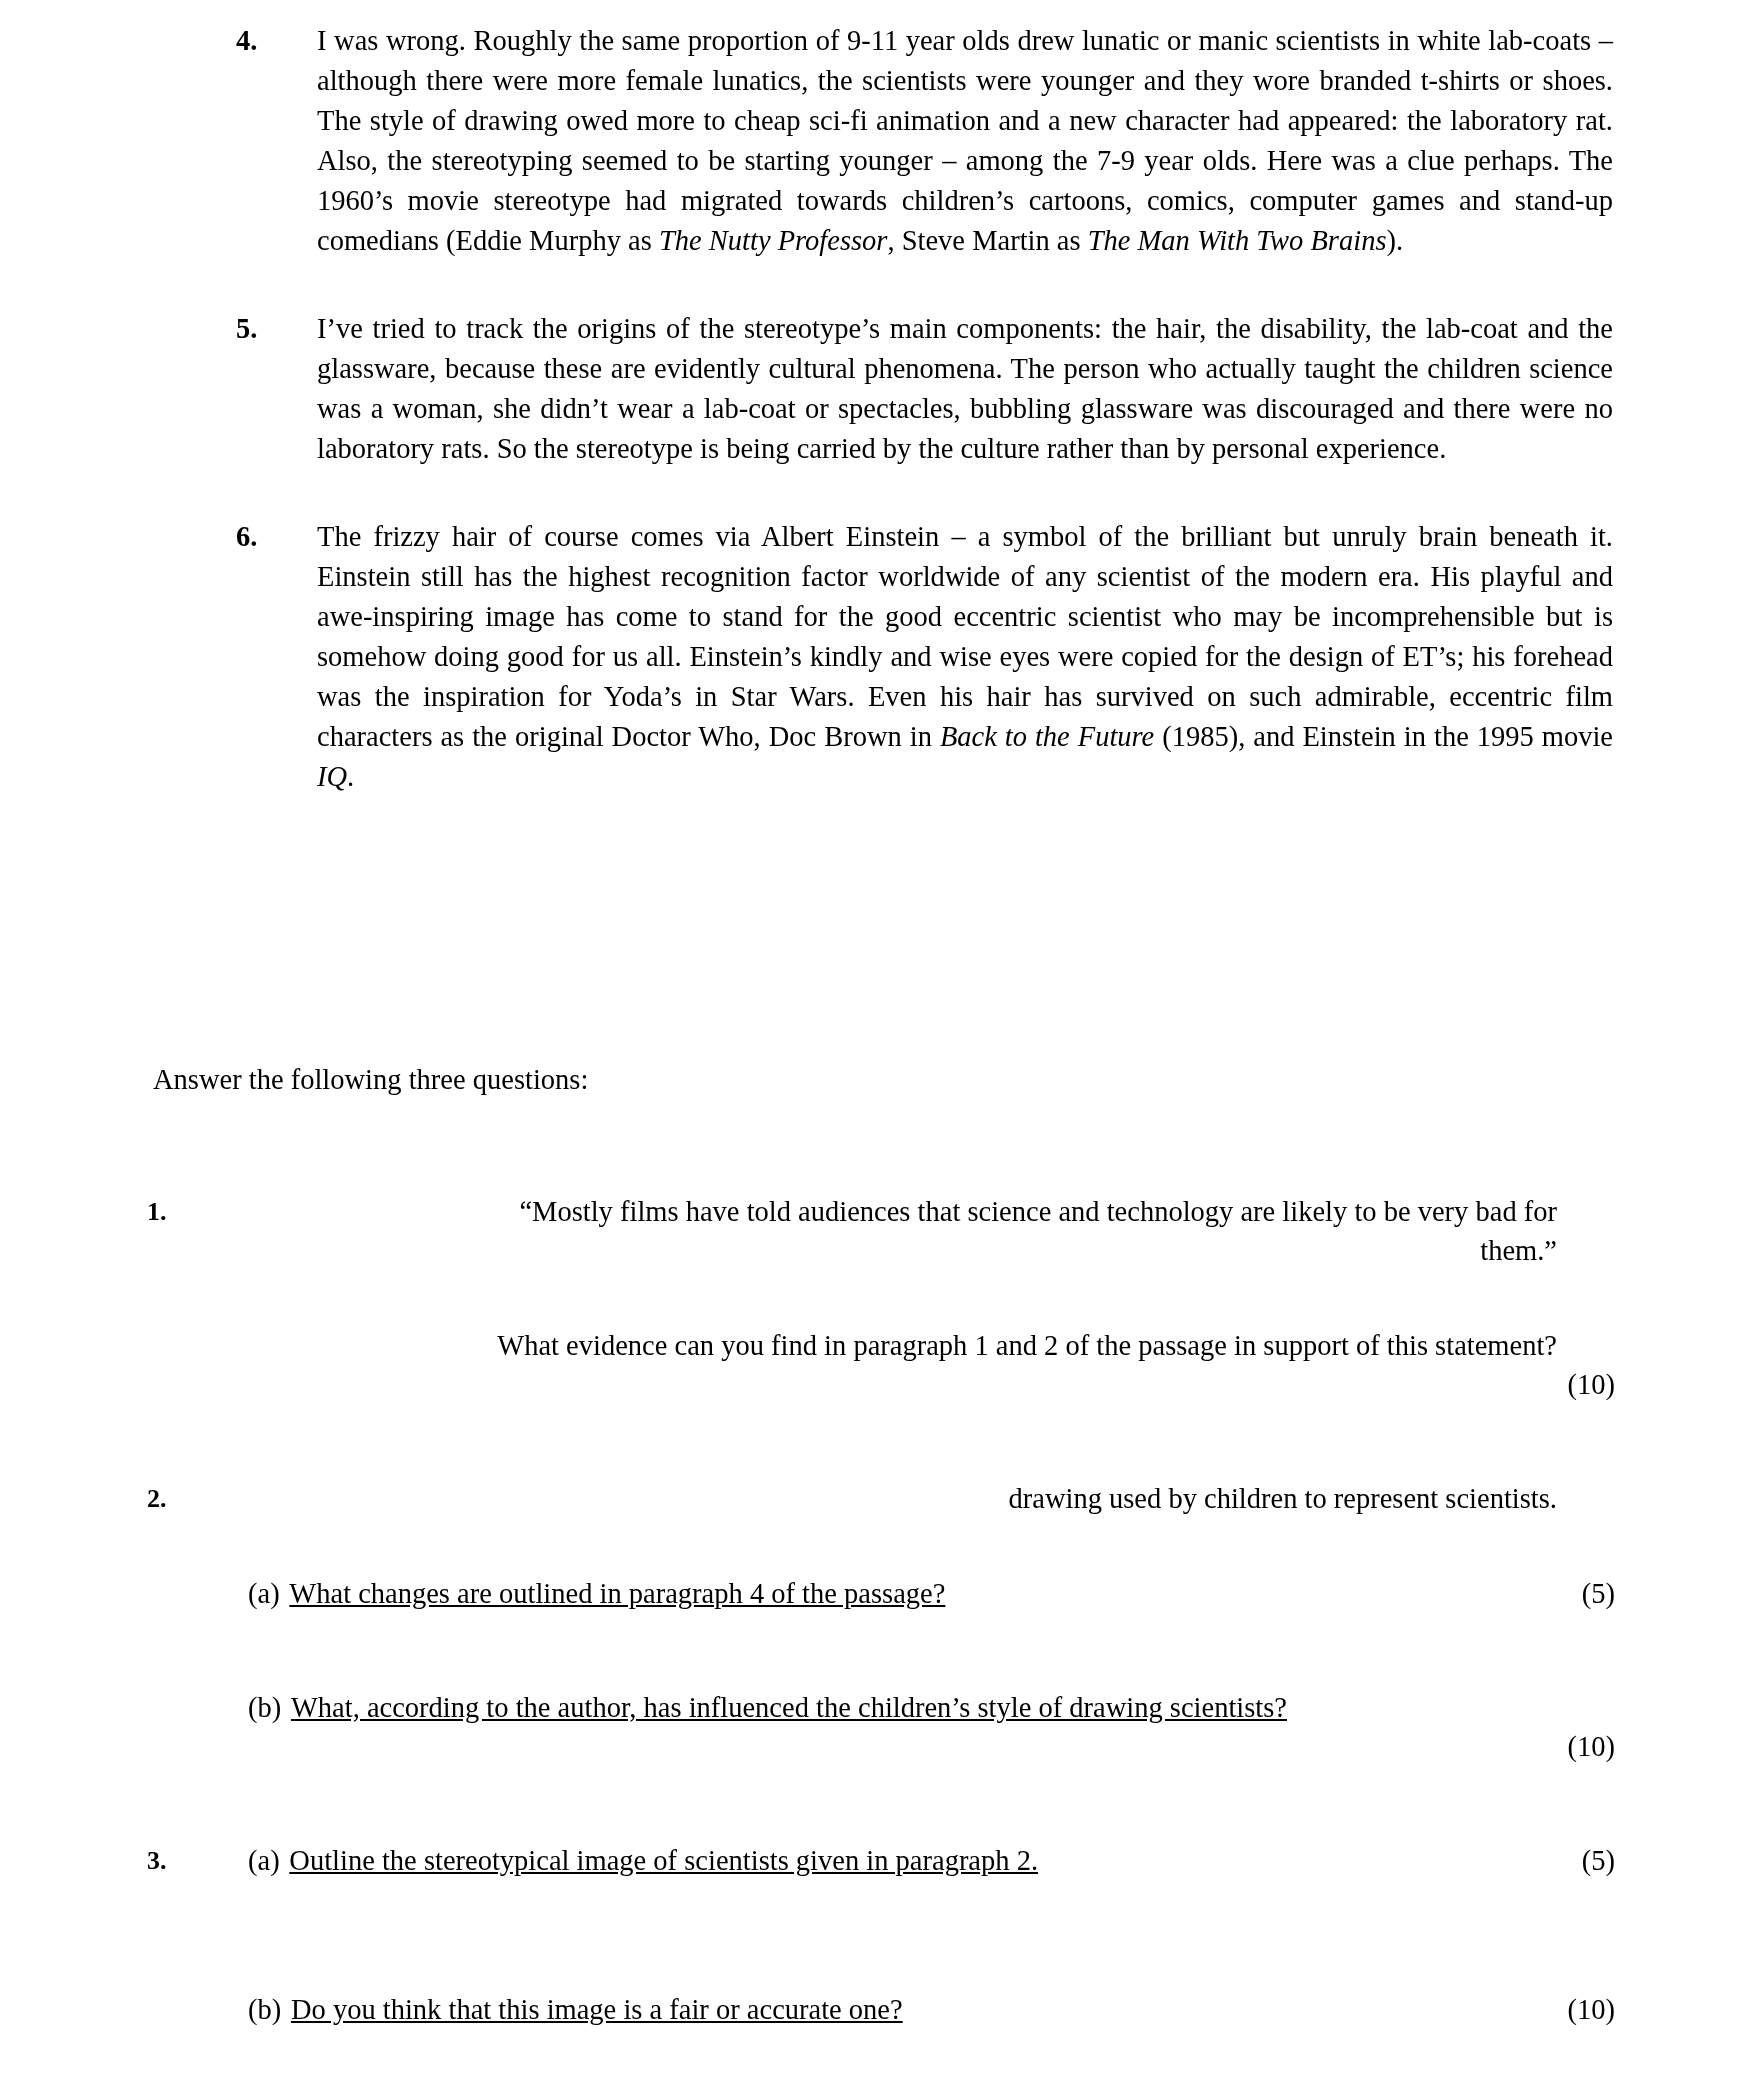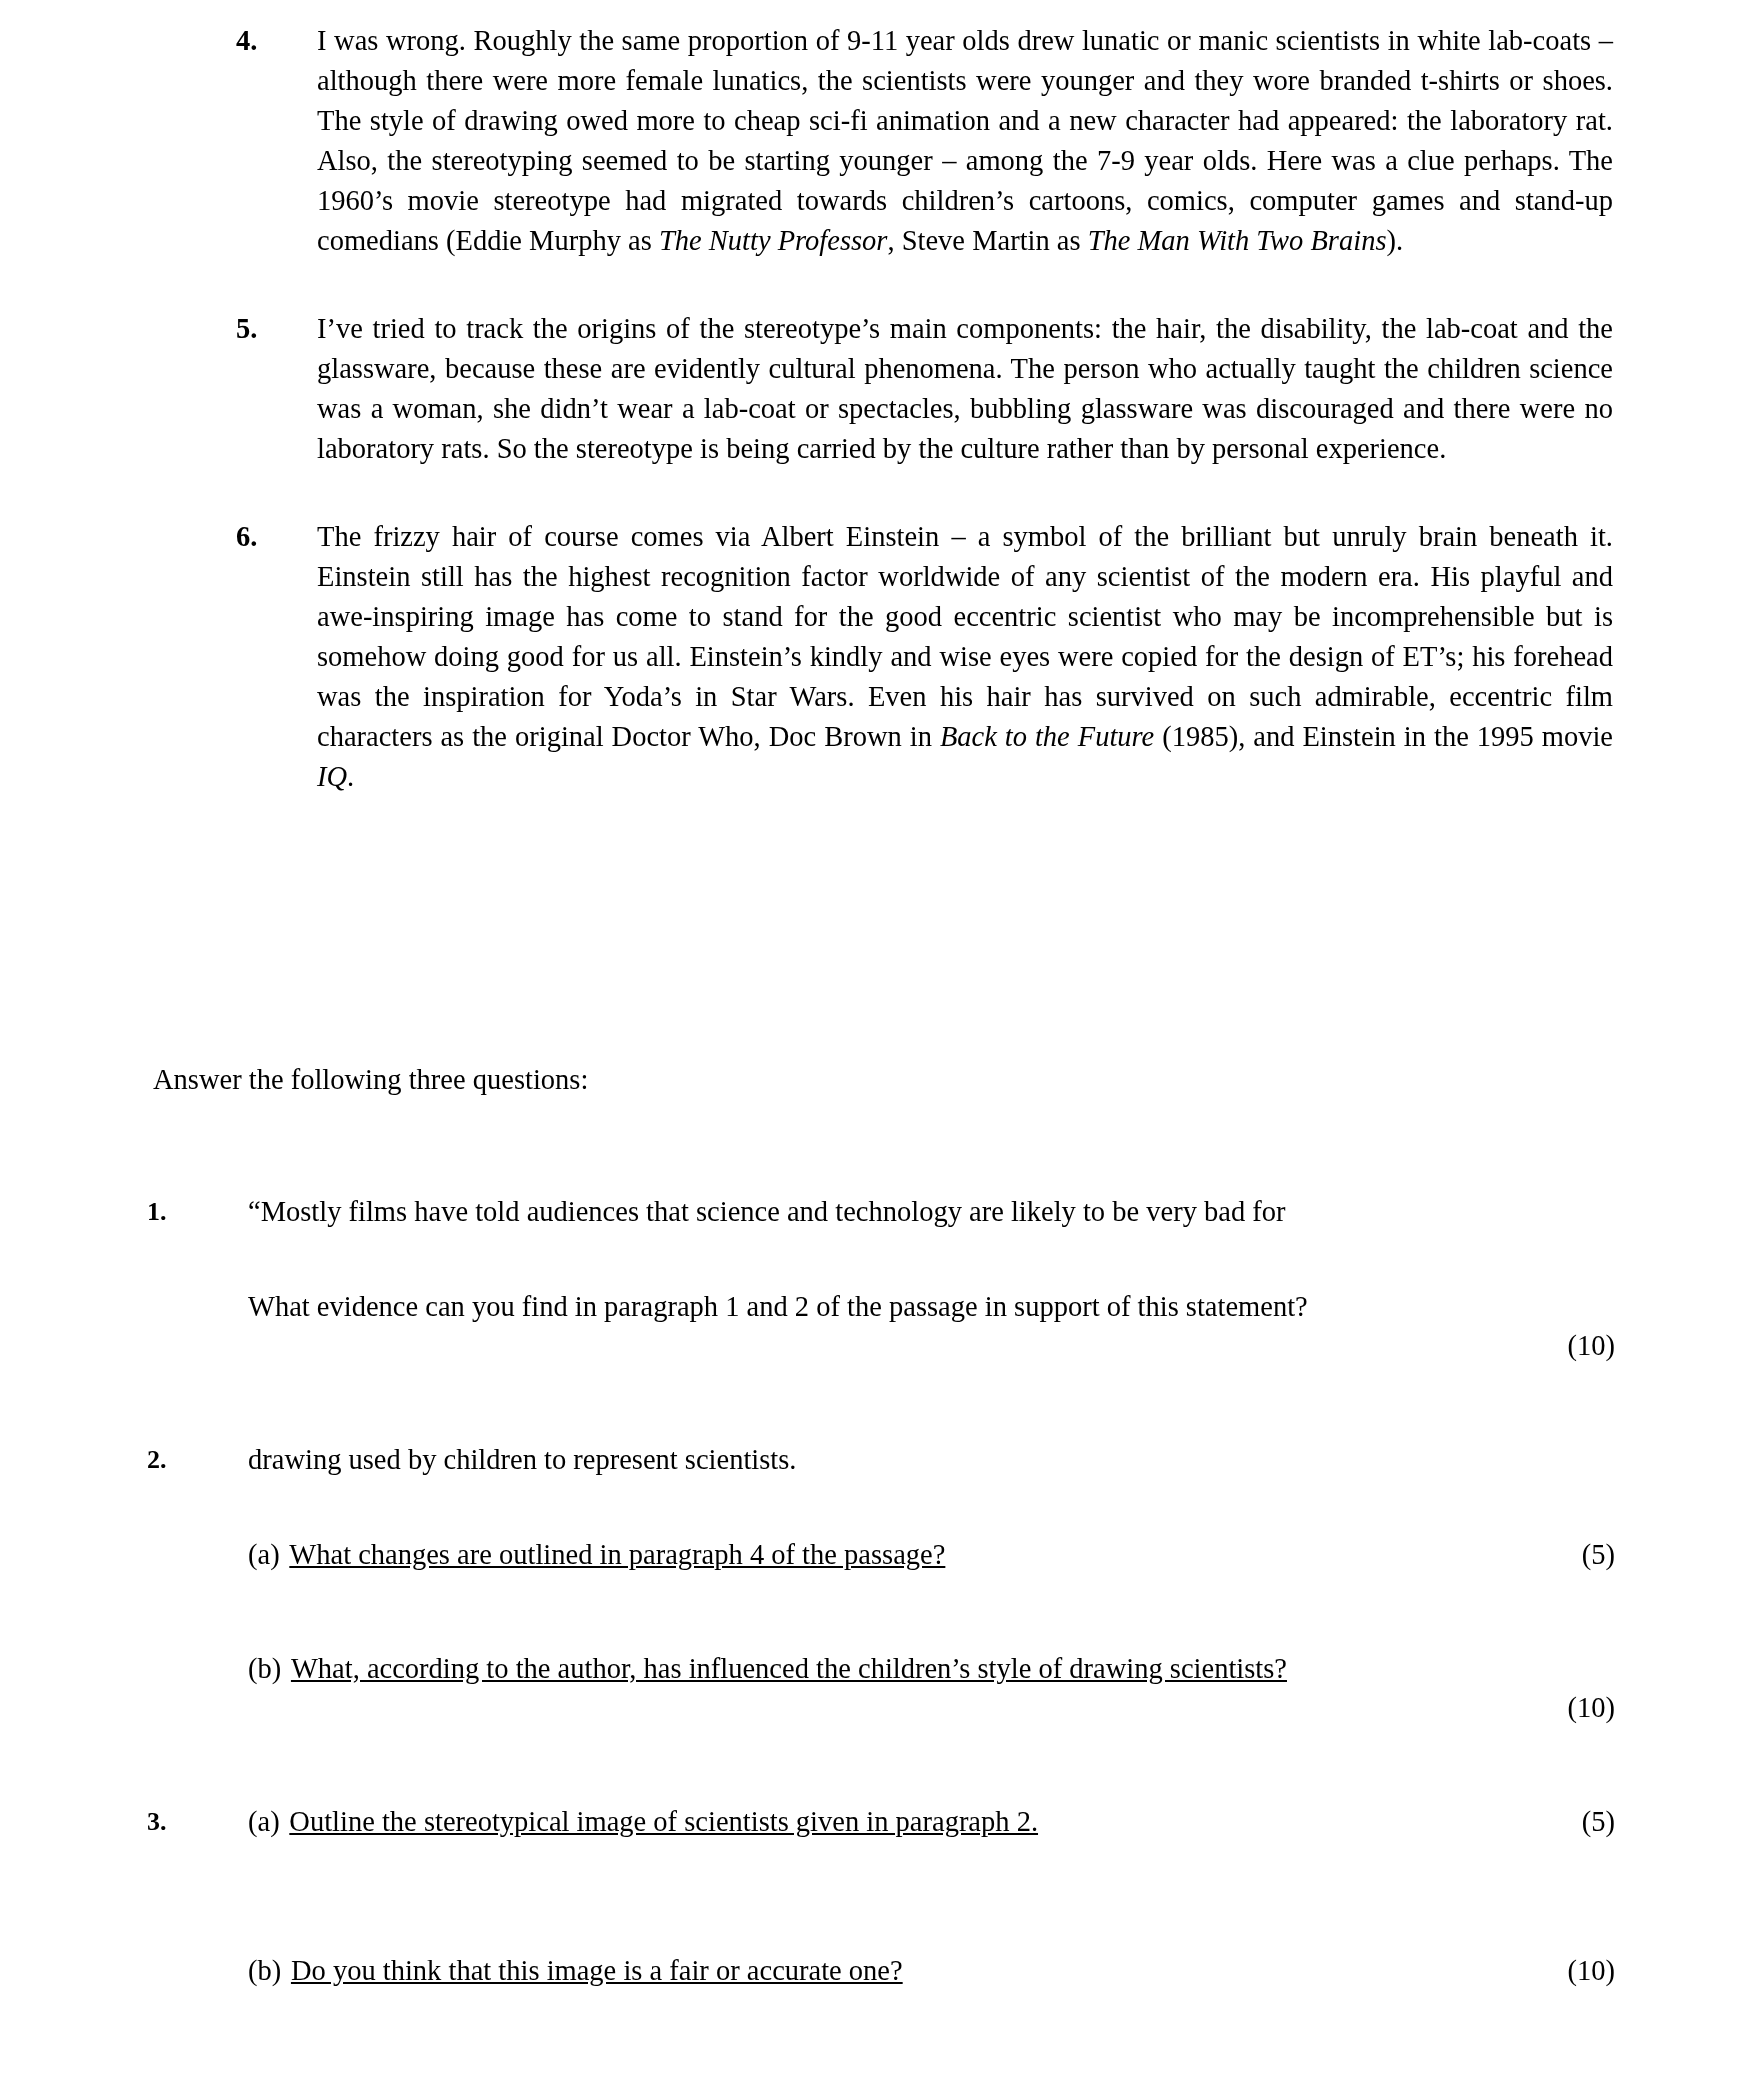--- a/index.html
+++ b/index.html
@@ -83,20 +83,21 @@
     line-height: 39px;
   }
   .q-body {
     flex: 1 1 auto;
     font-size: 28.5px;
     line-height: 39px;
   }
   .q-text {
     display: block;
     padding-right: 58px;
+    text-align: right;
   }
   .marks-own-line {
     display: block;
     text-align: right;
     font-size: 28.5px;
     line-height: 39px;
   }
   .sub {
     display: flex;
     align-items: flex-start;
@@ -153,20 +154,21 @@
   <div class="instruction">
     <span>Answer the following </span><b>three</b><span> questions:</span>
   </div>
 
   <div class="questions">
 
     <div class="q">
       <div class="q-num">1.</div>
       <div class="q-body">
         <span class="q-text">“Mostly films have told audiences that science and technology are likely to be very bad for</span>
+        <span class="q-text">them.”</span>
         <div class="gap-md"></div>
         <span class="q-text">What evidence can you find in paragraph 1 and 2 of the passage in support of this statement?</span>
         <span class="marks-own-line">(10)</span>
       </div>
     </div>
 
     <div class="gap-lg"></div>
 
     <div class="q">
       <div class="q-num">2.</div>

